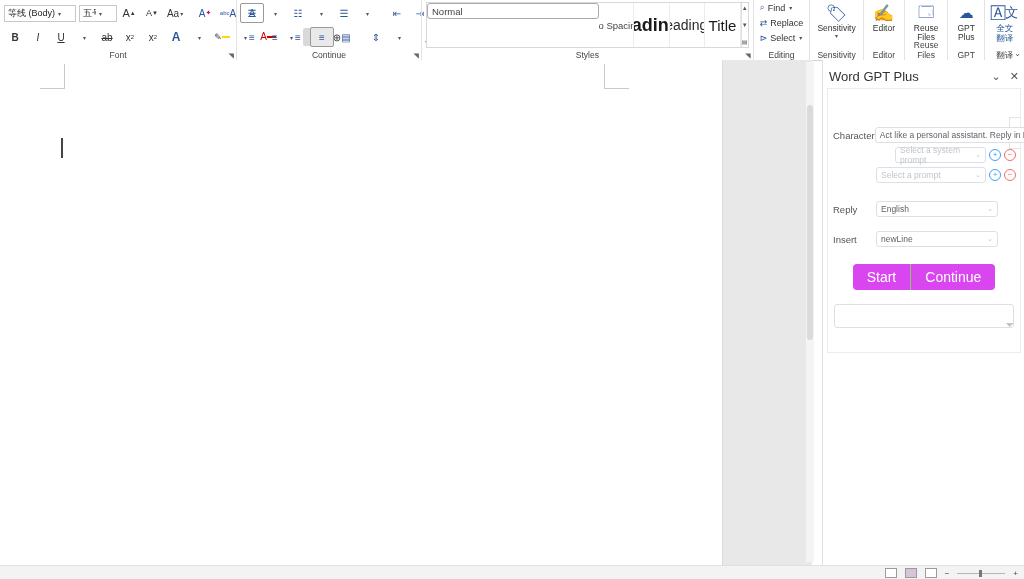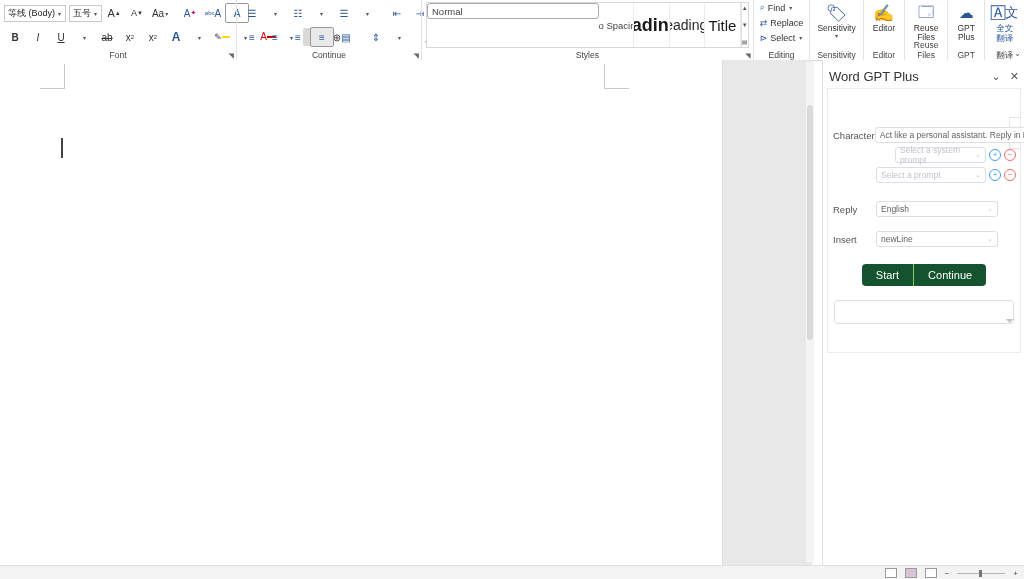--- a/index.html
+++ b/index.html
@@ -29,21 +29,21 @@
   .btn{
     display:inline-flex;align-items:center;justify-content:center;
     min-width:18px;height:18px;padding:0 2px;border:0;background:transparent;
     font-size:10px;color:#333;cursor:default;border-radius:2px;
   }
   .caret{font-size:6px;color:#555;margin-left:1px;}
 
   .combo{
     display:flex;align-items:center;justify-content:space-between;
     height:17px;border:1px solid #c8c8c8;background:#fff;
-    font-size:9px;color:#222;padding:0 4px 0 3px;box-sizing:border-box;
+    font-size:9px;color:#222;padding:0 14px 0 3px;box-sizing:border-box;
   }
   .combo .cv{overflow:hidden;white-space:nowrap;text-overflow:clip;}
   .combo .cc{font-size:6px;color:#555;padding-left:3px;}
 
   .sep{width:1px;height:16px;background:#e0e0e0;margin:0 3px;}
 
   .icoblue{color:#2b579a;}
   .bold{font-weight:bold;}
   .ital{font-style:italic;}
   .under{text-decoration:underline;}
@@ -193,21 +193,21 @@
     flex:1;display:flex;align-items:center;justify-content:center;
     background:#409eff;color:#fff;font-size:8px;
     border-right:1px solid #66b1ff;
   }
   .tab:last-child{border-right:0;}
   .tab.active{background:#e6a23c;}
 
   .actions{display:flex;justify-content:center;margin-top:17px;}
   .actgrp{display:flex;border-radius:4px;overflow:hidden;}
   .actbtn{
-    background:#14532d;color:#fff;font-size:11px;
+    background:#d946ef;color:#fff;font-size:14px;
     padding:5px 14px;border-right:1px solid #85ce61;
   }
   .actbtn:last-child{border-right:0;}
 
   .outbox{
     margin:14px 6px 0 6px;height:22px;
     border:1px solid #dcdfe6;border-radius:3px;background:#fff;
     position:relative;
   }
   .resize{

